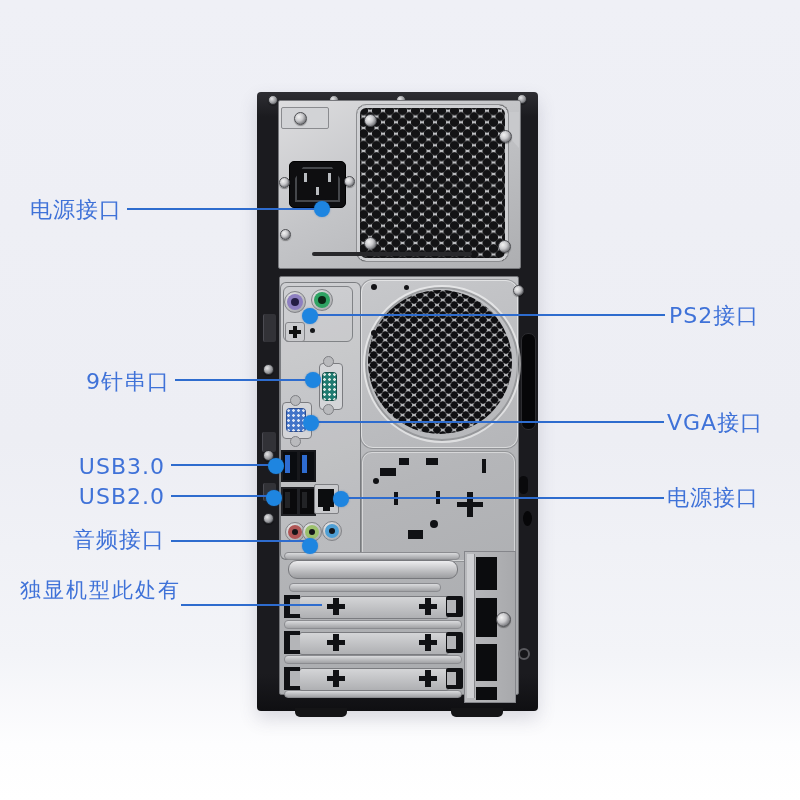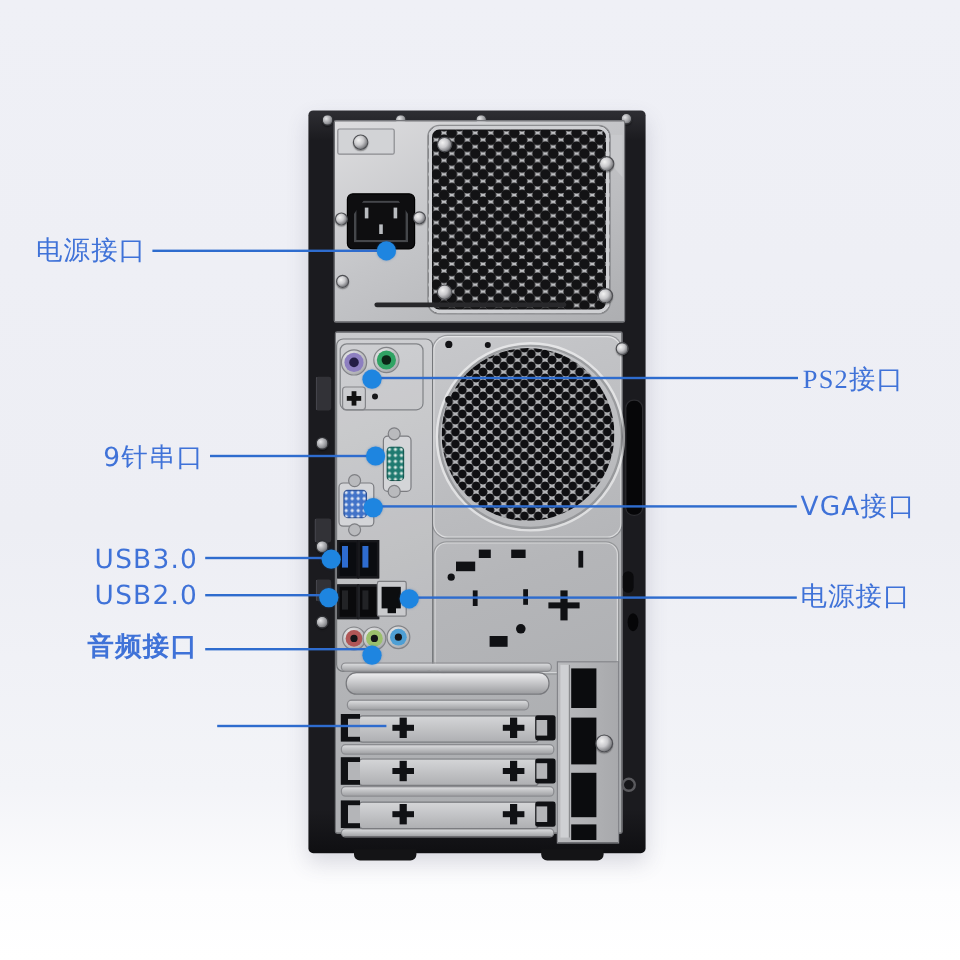--- a/index.html
+++ b/index.html
@@ -249,21 +249,22 @@
   <div class="dot" style="left: 314px; top: 201px; background: rgb(30, 133, 224);"></div>
   <div class="dot" style="left: 302px; top: 308px; background: rgb(30, 133, 224);"></div>
   <div class="dot" style="left: 305px; top: 372px; background: rgb(30, 133, 224);"></div>
   <div class="dot" style="left: 303px; top: 415px; background: rgb(30, 133, 224);"></div>
   <div class="dot" style="left: 268px; top: 458px; background: rgb(30, 133, 224);"></div>
   <div class="dot" style="left: 266px; top: 490px; background: rgb(30, 133, 224);"></div>
   <div class="dot" style="left: 333px; top: 491px; background: rgb(30, 133, 224);"></div>
   <div class="dot" style="left: 302px; top: 538px; background: rgb(30, 133, 224);"></div>
 
   <div class="lbl" style="right: 678px; top: 199px; color: rgb(63, 114, 216);">电源接口</div>
-  <div class="lbl" style="left: 669px; top: 305px; color: rgb(63, 114, 216); font-family: Liberation Serif, serif;">PS2接口</div>
+  <div class="lbl" style="left: 669px; top: 305px; color: rgb(63, 114, 216);">PS2接口</div>
   <div class="lbl" style="right: 630px; top: 371px; color: rgb(63, 114, 216);">9针串口</div>
   <div class="lbl" style="left: 667px; top: 412px; color: rgb(63, 114, 216);">VGA接口</div>
   <div class="lbl" style="right: 635px; top: 456px; color: rgb(63, 114, 216);">USB3.0</div>
   <div class="lbl" style="right: 635px; top: 486px; color: rgb(63, 114, 216);">USB2.0</div>
   <div class="lbl" style="left: 667px; top: 487px; color: rgb(63, 114, 216);">电源接口</div>
-  <div class="lbl" style="right: 635px; top: 529px; color: rgb(63, 114, 216); font-weight: bold;">音频接口</div>
+  <div class="lbl" style="right: 635px; top: 529px; color: rgb(63, 114, 216);">音频接口</div>
+  <div class="lbl small" style="left: 20px; top: 580px; color: rgb(63, 114, 216);">独显机型此处有</div>
 
 </div>
 
 </body></html>

